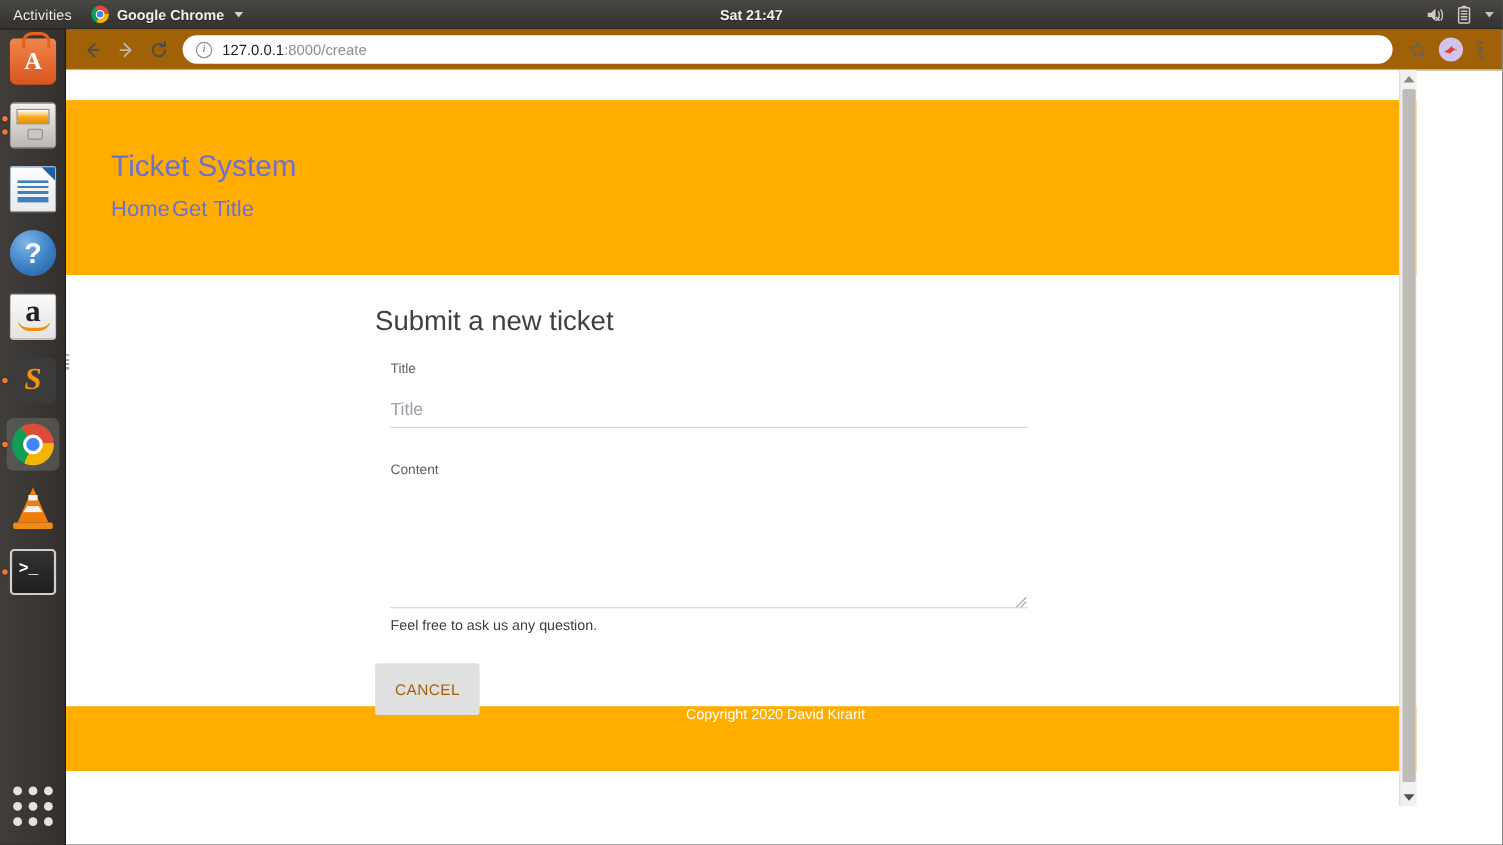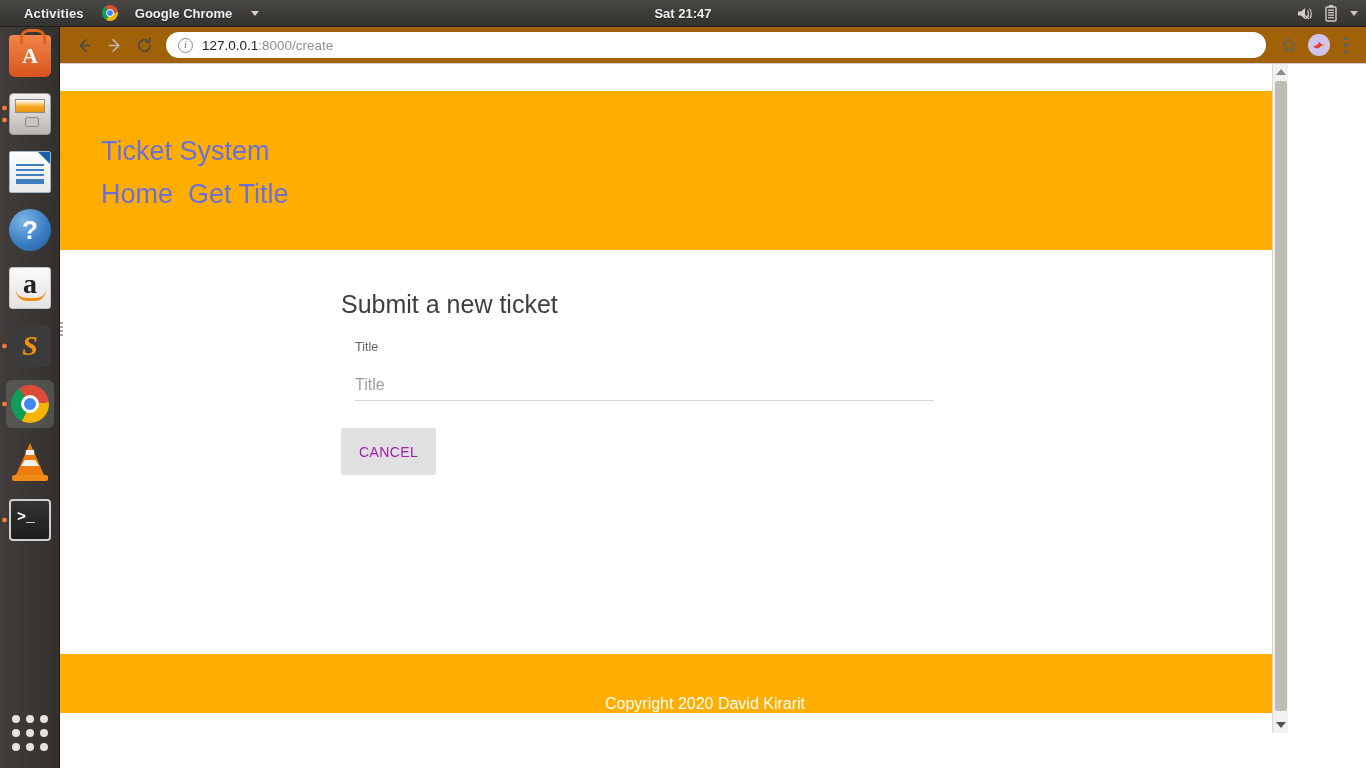--- a/index.html
+++ b/index.html
@@ -14,25 +14,25 @@
   
   .topbar {
     position: absolute; left: 0; top: 0; width: 1366px; height: 27px;
     background: linear-gradient(to bottom, #4a4844 0%, #3c3a36 60%, #353330 100%);
     border-bottom: 1px solid #1f1e1c;
     color: #e8e6e3;
     font-size: 13px;
     display: flex; align-items: center;
   }
   .topbar .activities {
-    padding: 0 10px 0 24px; font-weight: bold; letter-spacing: .2px;
+    padding: 0 10px 0 12px; font-weight: normal; letter-spacing: .2px;
     color: #f2f0ee; text-shadow: 0 1px 0 rgba(0,0,0,.5);
   }
   .topbar .appname {
-    display: flex; align-items: center; gap: 17px; padding: 0 8px;
+    display: flex; align-items: center; gap: 7px; padding: 0 8px;
     font-weight: bold; color: #f2f0ee; text-shadow: 0 1px 0 rgba(0,0,0,.5);
   }
   .chrome-mini {
     width: 16px; height: 16px; border-radius: 50%;
     background:
       conic-gradient(from -35deg,
         #dd4b39 0deg 120deg,
         #f4b400 120deg 240deg,
         #0f9d58 240deg 360deg);
     position: relative; flex: 0 0 auto;
@@ -315,25 +315,25 @@
     position:absolute; left:0; top:0; width: 1290px; height: 669px; background:#fff;
   }
   .page-gap { height: 27px; background:#fff; }
   .site-header {
     height: 159px; background: var(--brand);
     padding: 44px 0 0 41px;
   }
   .site-title {
     font-size: 27px; color: var(--link); line-height: 1.2; margin-bottom: 12px;
   }
-  .site-nav { font-size: 27px; color: var(--link); display:flex; gap: 15px; }
+  .site-nav { font-size: 20px; color: var(--link); display:flex; gap: 2px; }
   .site-nav a { color: var(--link); text-decoration:none; }
 
   .content {
-    padding: 28px 0 0 0; background:#fff; height: 392px; margin-top: 12px;
+    padding: 28px 0 0 0; background:#fff; height: 392px;
   }
   .form-wrap { width: 600px; margin-left: 281px; }
   .form-title { font-size: 25px; color:#3c4043; font-weight:normal; margin-bottom: 21px; }
   .field { margin: 0 0 0 14px; width: 579px; }
   .field-label { font-size: 12.5px; color:#5f6368; margin-bottom: 22px; display:block; }
   .text-input {
     width: 579px; font-size: 16px; color:#3c4043;
     border: none; border-bottom: 1px solid #d4d4d4; outline: none;
     padding: 0 0 6px 0; background: transparent;
     font-family: "Liberation Sans", sans-serif;
@@ -353,27 +353,27 @@
     position:absolute; right: 0px; bottom: 1px; width: 11px; height: 11px;
     pointer-events:none;
   }
   .helper-text { font-size: 13px; color:#3c4043; margin-top: 8px; }
   .actions { margin-top: 27px; display: flex; }
   .btn {
     font-size: 14px; letter-spacing:.4px; border:none; cursor:pointer;
     padding: 0 18px; height: 47px; border-radius: 3px;
     font-family: "Liberation Sans", sans-serif;
   }
-  .btn-cancel { background: var(--cancelbg); color:#a21caf; }
+  .btn-cancel { background: var(--cancelbg); color:#a16207; }
   .btn-submit { background: var(--accent); color:#fff; margin-left: 5px; }
 
   .site-footer {
     height: 59px; background: var(--brand); color:#fff;
-    display:flex; align-items:flex-end; justify-content:center;
-    font-size: 16px;
+    display:flex; align-items:flex-start; justify-content:center;
+    font-size: 13px;
   }
   
   .left-sliver {
     position:absolute; left:0; top:258px; width:3px; height:14px;
     background: repeating-linear-gradient(to bottom,#8a8a8a 0 2px, #fff 2px 4px);
     opacity:.75;
   }
 
   
   .scrollbar {
@@ -547,20 +547,32 @@
 
         <div class="content">
           <div class="form-wrap">
             <h1 class="form-title">Submit a new ticket</h1>
 
             <div class="field">
               <label class="field-label">Title</label>
               <input class="text-input" type="text" placeholder="Title" style="">
             </div>
 
+            <div class="field field-content">
+              <label class="field-label">Content</label>
+              <div class="textarea-box">
+                <textarea placeholder="" style=""></textarea>
+                <span class="resize-grip">
+                  <svg width="11" height="11" viewBox="0 0 11 11">
+                    <path d="M10 1L1 10M10 5L5 10" stroke="#9e9e9e" stroke-width="1"></path>
+                  </svg>
+                </span>
+              </div>
+              <div class="helper-text">Feel free to ask us any question.</div>
+            </div>
 
             <div class="actions">
               <button class="btn btn-cancel">CANCEL</button>
             </div>
           </div>
         </div>
 
         <div class="site-footer">
           <span>Copyright 2020 David Kirarit</span>
         </div>

